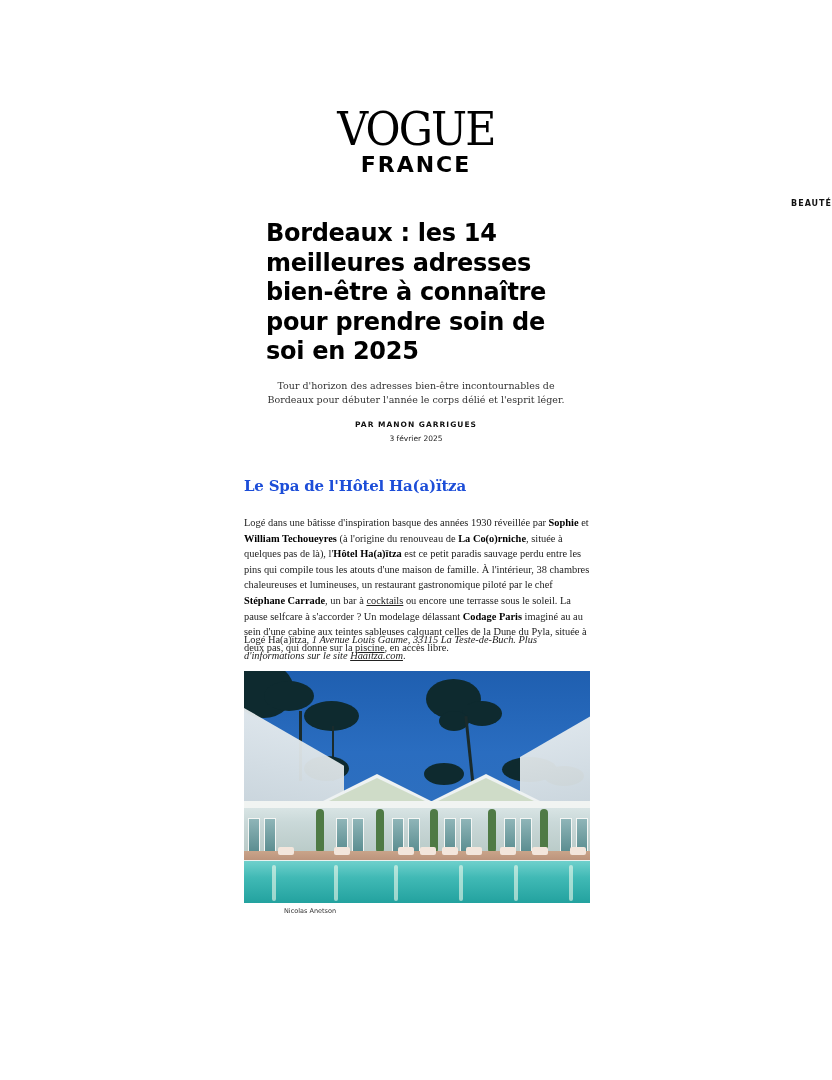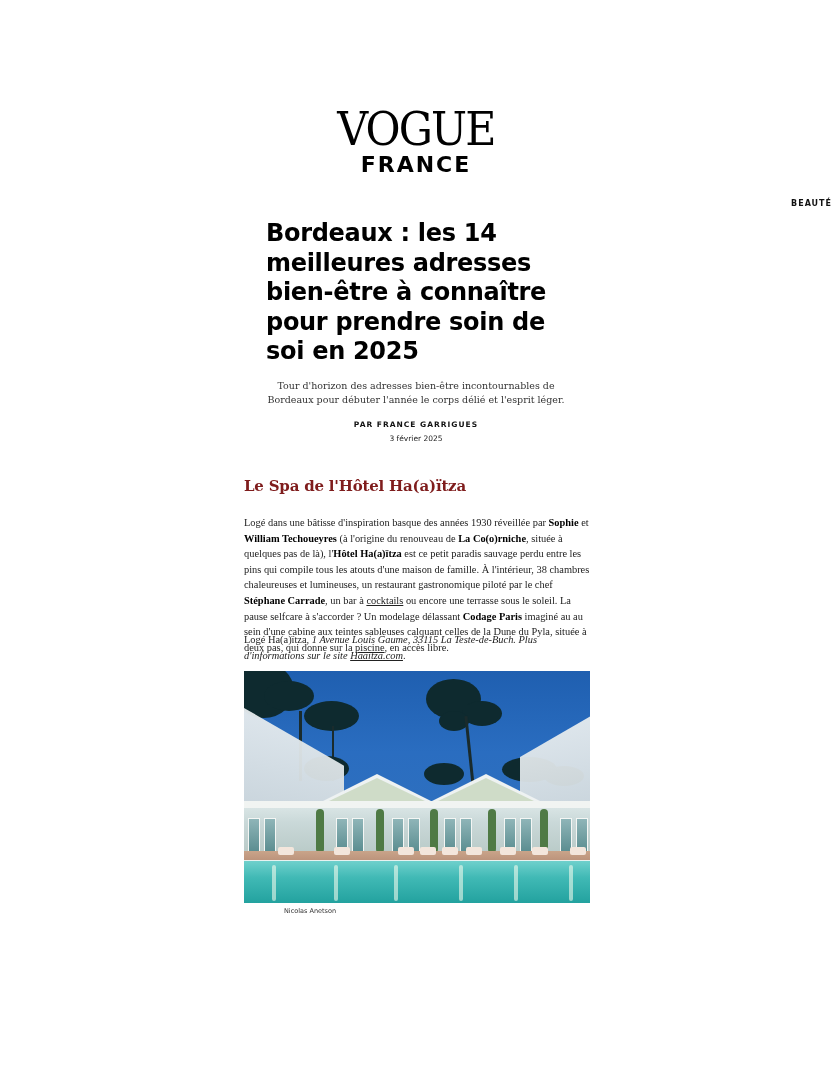--- a/index.html
+++ b/index.html
@@ -38,21 +38,21 @@
     font-family: "DejaVu Sans", sans-serif; font-weight: bold;
     font-size: 7.5px; line-height: 10px; letter-spacing: 1px; color: #111;
   }
   .date {
     position: absolute; top: 434px; left: 0; width: 832px; text-align: center;
     font-family: "DejaVu Sans", sans-serif; font-size: 7.5px; line-height: 10px; color: #222;
   }
 
   .section-title {
     position: absolute; top: 476px; left: 244px; width: 346px;
-    font-family: "DejaVu Serif", serif; font-size: 15px; line-height: 20px; color: #7f1d1d;
+    font-family: "DejaVu Serif", serif; font-size: 15px; line-height: 20px; color: #1d4ed8;
     letter-spacing: -0.2px;
   }
   .body-text {
     position: absolute; top: 504px; left: 244px; width: 348px;
     font-family: "Liberation Serif", serif; font-size: 10.4px; line-height: 15.6px; color: #222; margin-top: 11px;
   }
   .body-text b { color: #000; }
   .body-text .link { text-decoration: underline; color: #222; cursor: pointer; }
   .address {
     position: absolute; top: 632px; left: 244px; width: 350px;
@@ -120,21 +120,21 @@
 <body>
 
 <header class="masthead">
   <div class="logo-vogue">VOGUE</div>
   <div class="logo-france">FRANCE</div>
 </header>
 
 <div class="rubric">BEAUTÉ</div>
 <h1 class="headline">Bordeaux : les 14 meilleures adresses bien-être à connaître pour prendre soin de soi en 2025</h1>
 <p class="dek">Tour d'horizon des adresses bien-être incontournables de Bordeaux pour débuter l'année le corps délié et l'esprit léger.</p>
-<div class="byline">PAR FRANCE GARRIGUES</div>
+<div class="byline">PAR MANON GARRIGUES</div>
 <div class="date">3 février 2025</div>
 
 <h2 class="section-title">Le Spa de l'Hôtel Ha(a)ïtza</h2>
 
 <p class="body-text"><span>Logé dans une bâtisse d'inspiration basque des années 1930 réveillée par </span><b>Sophie</b><span> et </span><b>William Techoueyres</b><span> (à l'origine du renouveau de </span><b>La Co(o)rniche</b><span>, située à quelques pas de là), l'</span><b>Hôtel Ha(a)ïtza</b><span> est ce petit paradis sauvage perdu entre les pins qui compile tous les atouts d'une maison de famille. À l'intérieur, 38 chambres chaleureuses et lumineuses, un restaurant gastronomique piloté par le chef </span><b>Stéphane Carrade</b><span>, un bar à </span><a class="link">cocktails</a><span> ou encore une terrasse sous le soleil. La pause selfcare à s'accorder ? Un modelage délassant </span><b>Codage Paris</b><span> imaginé au au sein d'une cabine aux teintes sableuses calquant celles de la Dune du Pyla, située à deux pas, qui donne sur la </span><a class="link">piscine</a><span>, en accès libre.</span></p>
 
 <p class="address"><span>Logé Ha(a)ïtza, </span><i>1 Avenue Louis Gaume, 33115 La Teste-de-Buch. Plus d'informations sur le site </i><a class="link">Haaitza.com</a><span>.</span></p>
 
 <figure class="photo" aria-label="Piscine de l'Hôtel Ha(a)ïtza au crépuscule entourée de pins">
 

